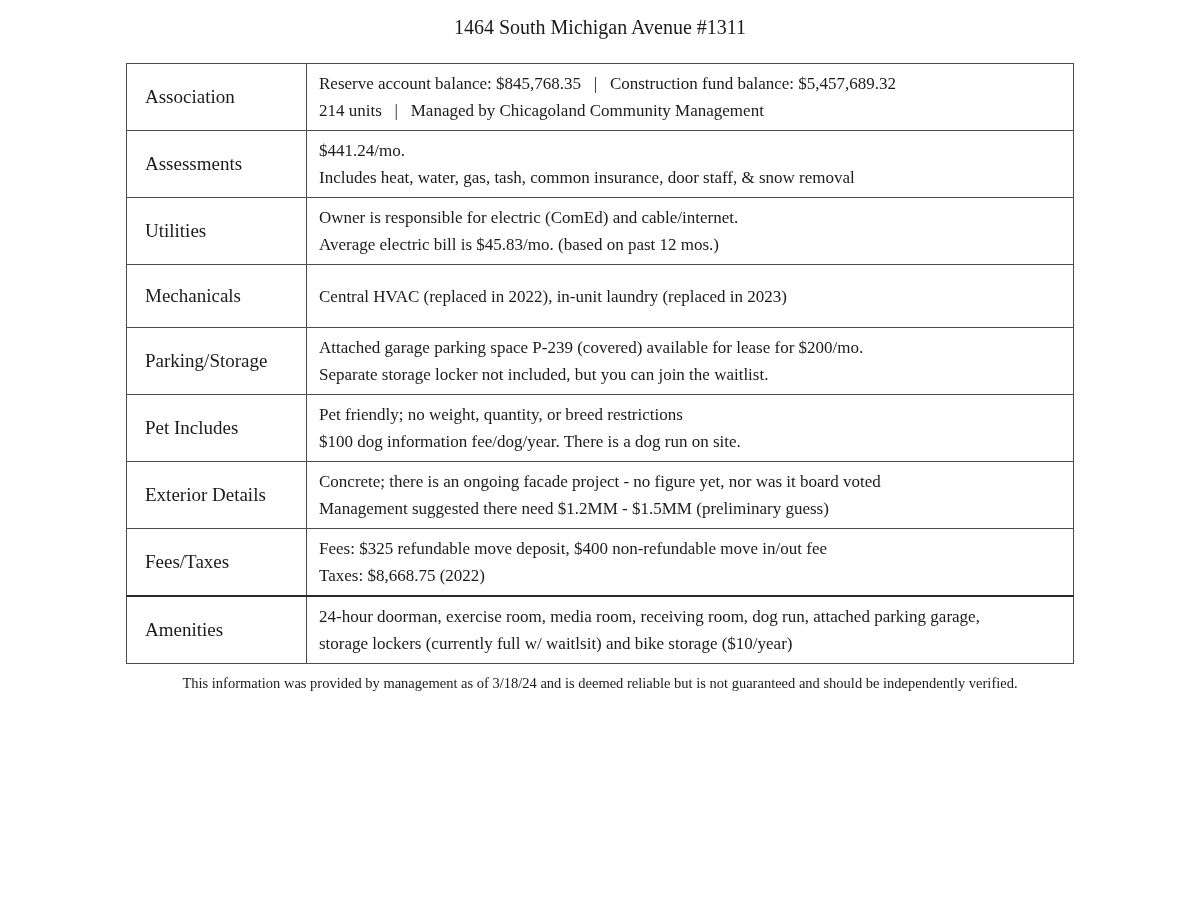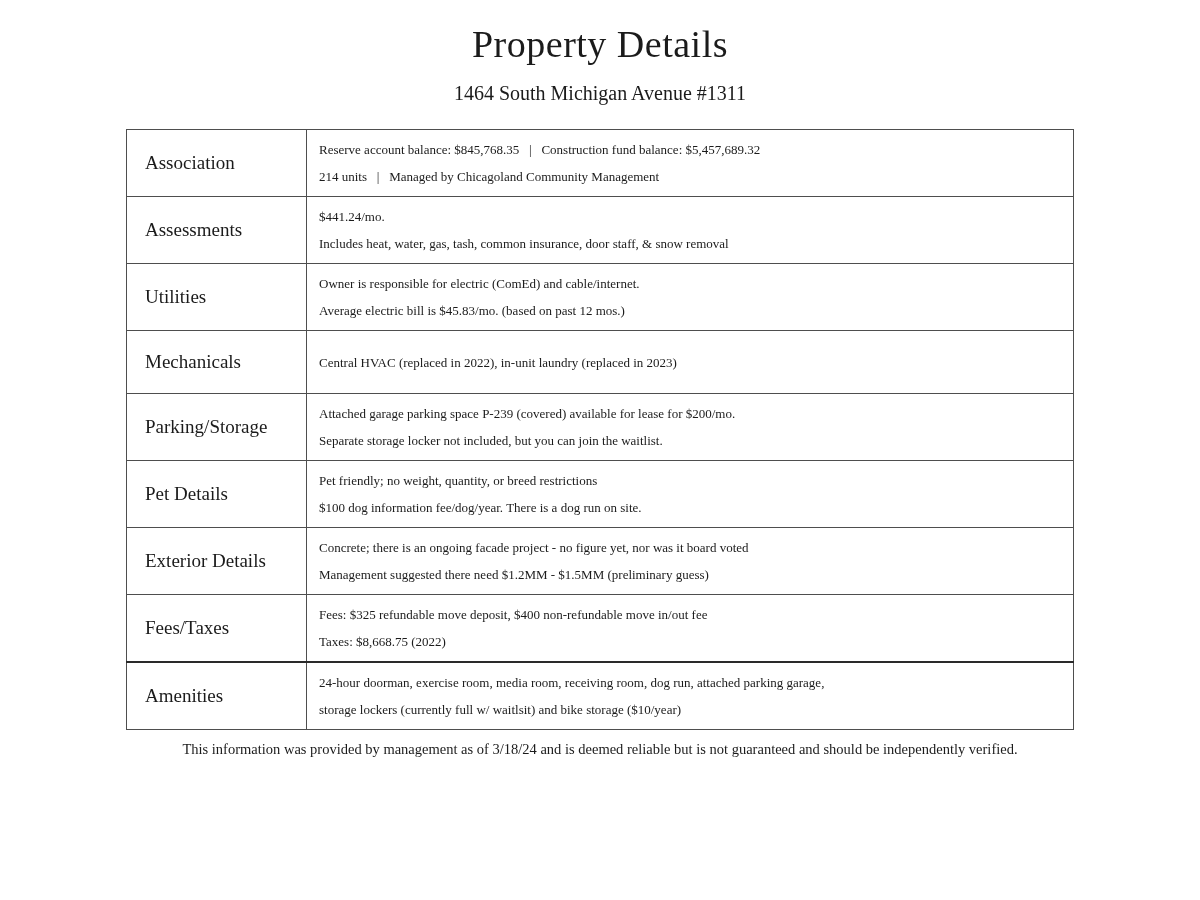--- a/index.html
+++ b/index.html
@@ -41,21 +41,21 @@
   th.label {
     width: 180px;
     text-align: left;
     font-weight: normal;
     font-size: 19px;
     padding: 6px 6px 6px 18px;
     vertical-align: middle;
     color: var(--text, #1b1b1b);
   }
   td.value {
-    font-size: 13px;
+    font-size: 17px;
     padding: 6px 10px 6px 12px;
     vertical-align: middle;
   }
   .value-line {
     line-height: 27px;
     white-space: pre-wrap;
   }
   
   table.details tr:nth-child(8) th, table.details tr:nth-child(8) td,
   table.details tr:nth-child(10) th, table.details tr:nth-child(10) td {
@@ -66,21 +66,20 @@
     text-align: center;
     font-size: 14.5px;
     margin-top: 11px;
     color: var(--text, #1b1b1b);
   }
 </style>
 </head>
 <body>
 
 <div class="page">
-  <h1 class="title">Property Details</h1>
   <h2 class="subtitle">1464 South Michigan Avenue #1311</h2>
 
   <table class="details">
     <tbody id="rows">
         <tr>
     <th class="label">Association</th>
     <td class="value">
             <div class="value-line">Reserve account balance: $845,768.35   |   Construction fund balance: $5,457,689.32</div>
             <div class="value-line">214 units   |   Managed by Chicagoland Community Management</div>
           </td>
@@ -106,21 +105,21 @@
           </td>
   </tr>
         <tr>
     <th class="label">Parking/Storage</th>
     <td class="value">
             <div class="value-line">Attached garage parking space P-239 (covered) available for lease for $200/mo.</div>
             <div class="value-line">Separate storage locker not included, but you can join the waitlist.</div>
           </td>
   </tr>
         <tr>
-    <th class="label">Pet Details</th>
+    <th class="label">Pet Includes</th>
     <td class="value">
             <div class="value-line">Pet friendly; no weight, quantity, or breed restrictions</div>
             <div class="value-line">$100 dog information fee/dog/year. There is a dog run on site.</div>
           </td>
   </tr>
         <tr>
     <th class="label">Exterior Details</th>
     <td class="value">
             <div class="value-line">Concrete; there is an ongoing facade project - no figure yet, nor was it board voted</div>
             <div class="value-line">Management suggested there need $1.2MM - $1.5MM (preliminary guess)</div>

